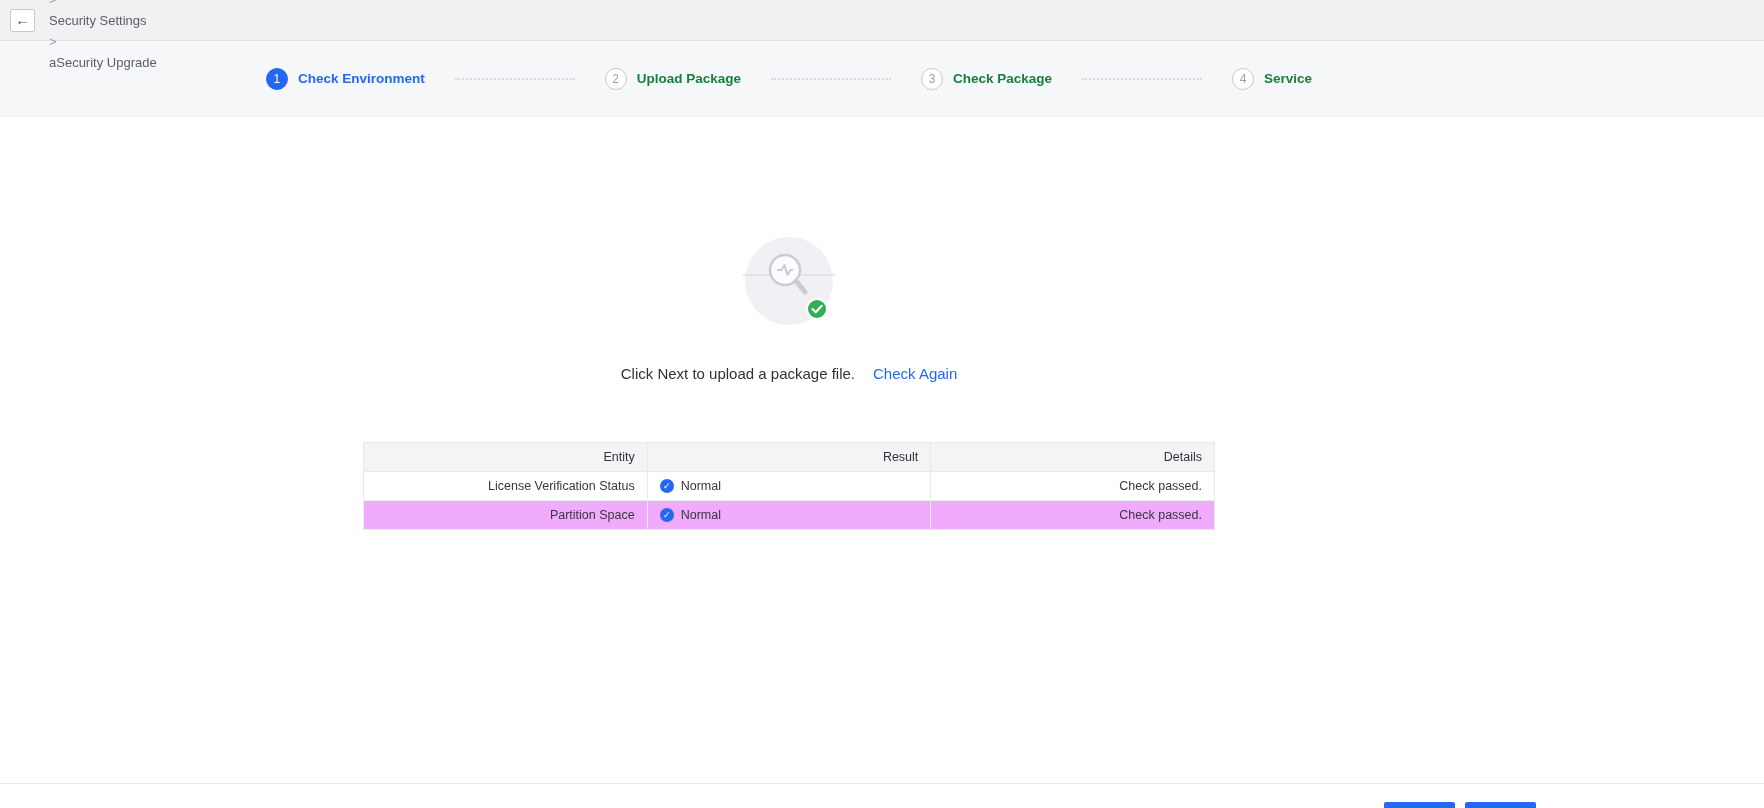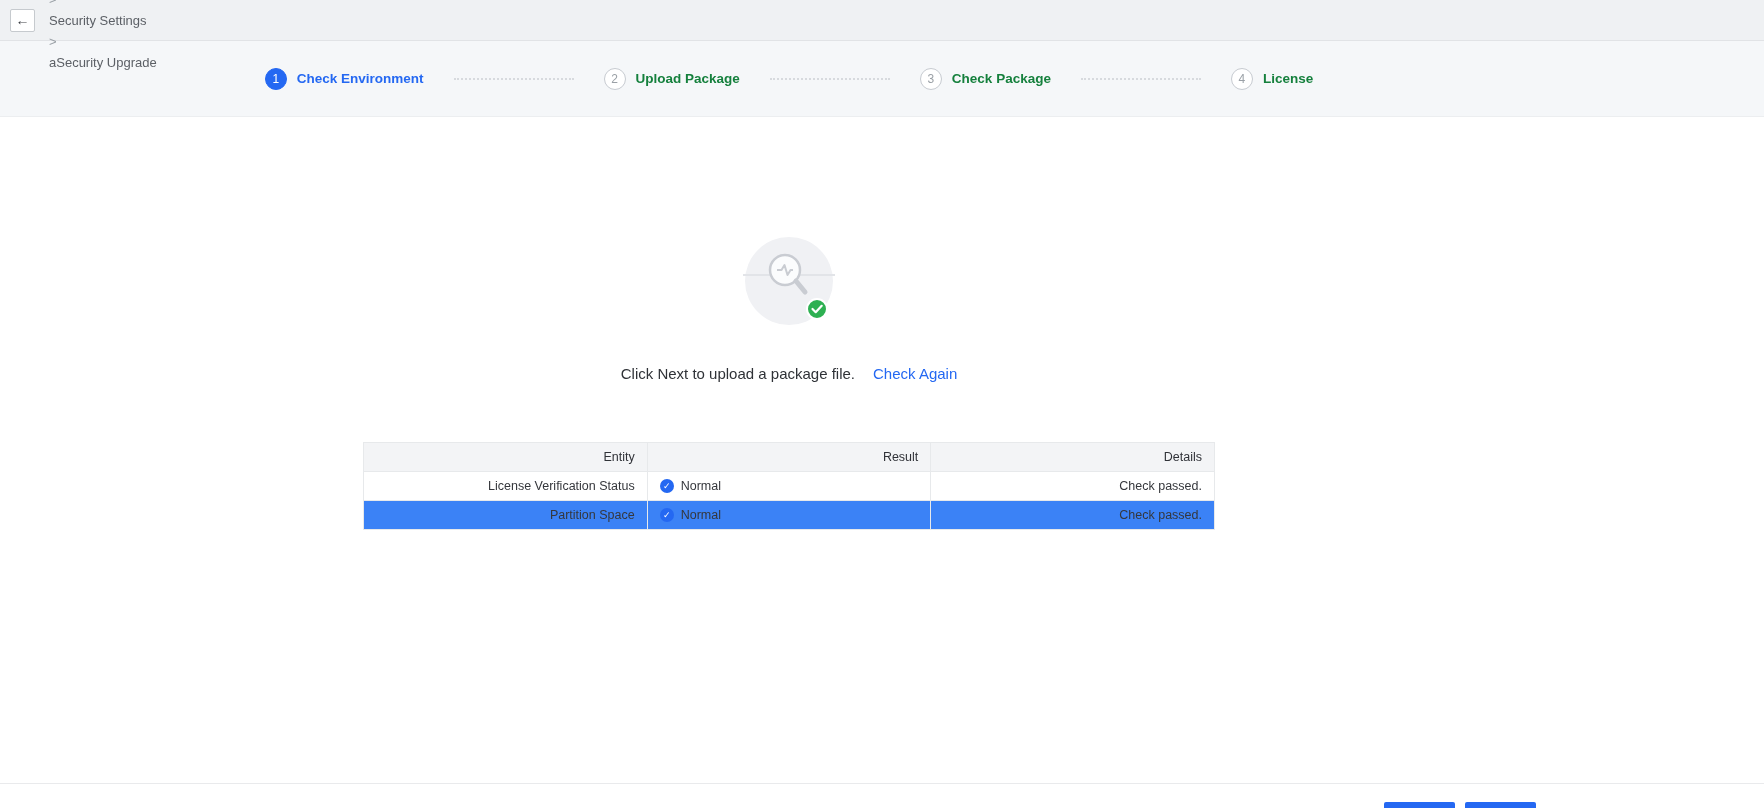--- a/index.html
+++ b/index.html
@@ -87,21 +87,21 @@
   .check-table th, .check-table td {
     border:1px solid #e7e9eb;
     height:29px;
     padding:0 12px;
     text-align:right;
     vertical-align:middle;
     font-weight:normal;
     color:#35373c;
   }
   .check-table thead th { background:#f3f4f6; color:#303238; }
-  .check-table tbody tr:nth-child(2) { background:#3b82f6; }
+  .check-table tbody tr:nth-child(2) { background:#f0abfc; }
   .result-cell { display:flex; align-items:center; gap:7px; }
   .status-dot {
     width:14px; height:14px; border-radius:50%;
     background:var(--accent);
     color:#fff; font-size:9px;
     display:inline-flex; align-items:center; justify-content:center;
     flex:0 0 auto;
   }
 
   
@@ -152,21 +152,21 @@
       <div class="step-label">Upload Package</div>
     </div>
     <div class="connector"></div>
     <div class="step">
       <div class="step-circle">3</div>
       <div class="step-label">Check Package</div>
     </div>
     <div class="connector"></div>
     <div class="step">
       <div class="step-circle">4</div>
-      <div class="step-label">License</div>
+      <div class="step-label">Service</div>
     </div>
   </div>
 </div>
 
 <div class="content">
 
   <svg class="illustration" viewBox="0 0 96 96">
     <circle cx="48" cy="44" r="44" fill="#f0f1f4"></circle>
     <line x1="2" y1="38" x2="94" y2="38" stroke="#e2e4e8" stroke-width="2"></line>
     <circle cx="44" cy="33" r="15" fill="#fbfcfd" stroke="#c9ccd2" stroke-width="2.5"></circle>

